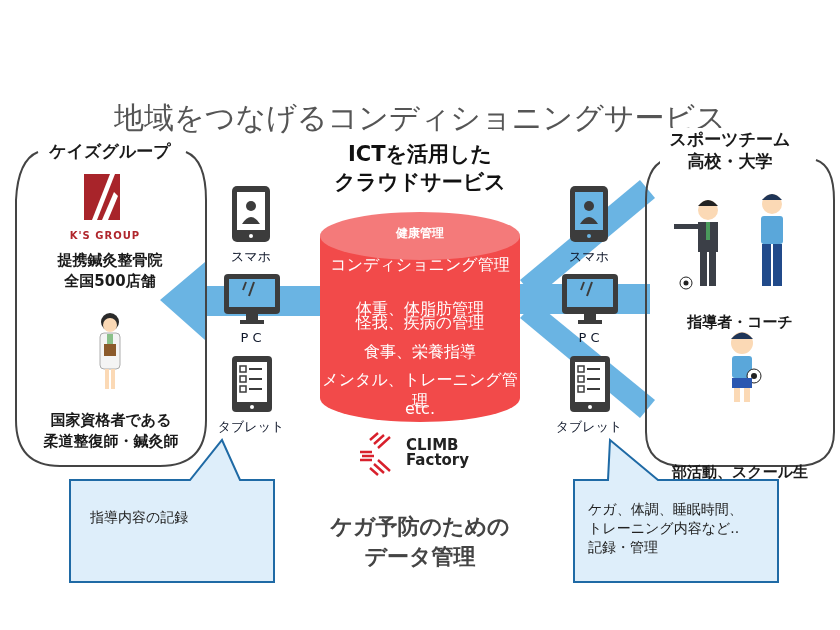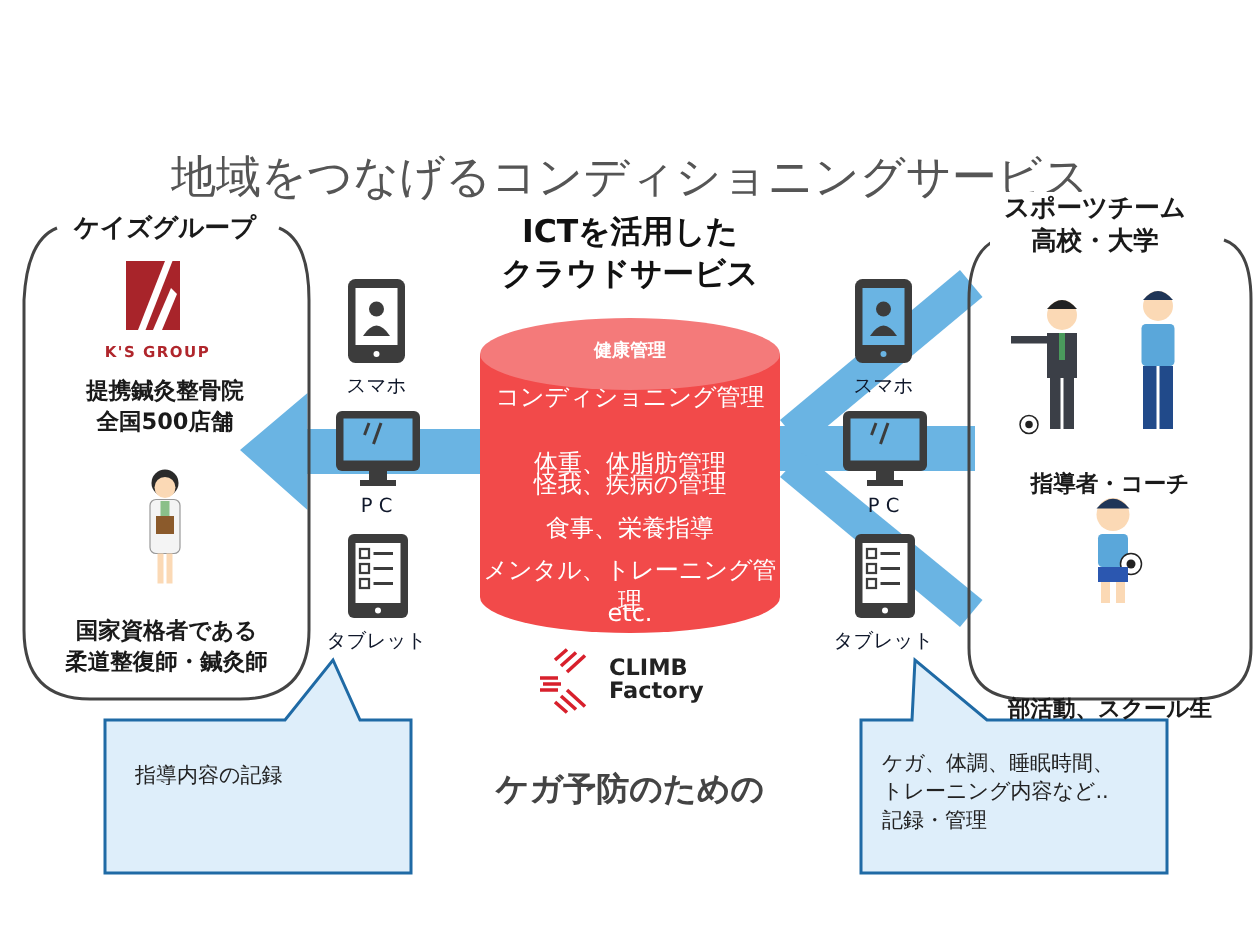--- a/index.html
+++ b/index.html
@@ -173,20 +173,21 @@
 <div class="abs cyl-text" style="top:370px;">メンタル、トレーニング管理</div>
 <div class="abs cyl-text" style="top:399px;">etc.</div>
 
 <div class="abs climb-text">
   <div>CLIMB</div>
   <div>Factory</div>
 </div>
 
 <div class="abs bottom-center">
   <div>ケガ予防のための</div>
+  <div>データ管理</div>
 </div>
 
 <div class="abs dev-label" style="left:216px; top:248px;">スマホ</div>
 <div class="abs dev-label" style="left:216px; top:330px;">P C</div>
 <div class="abs dev-label" style="left:216px; top:418px;">タブレット</div>
 <div class="abs dev-label" style="left:554px; top:248px;">スマホ</div>
 <div class="abs dev-label" style="left:554px; top:330px;">P C</div>
 <div class="abs dev-label" style="left:554px; top:418px;">タブレット</div>
 
 <div class="abs panel-head right-head">

